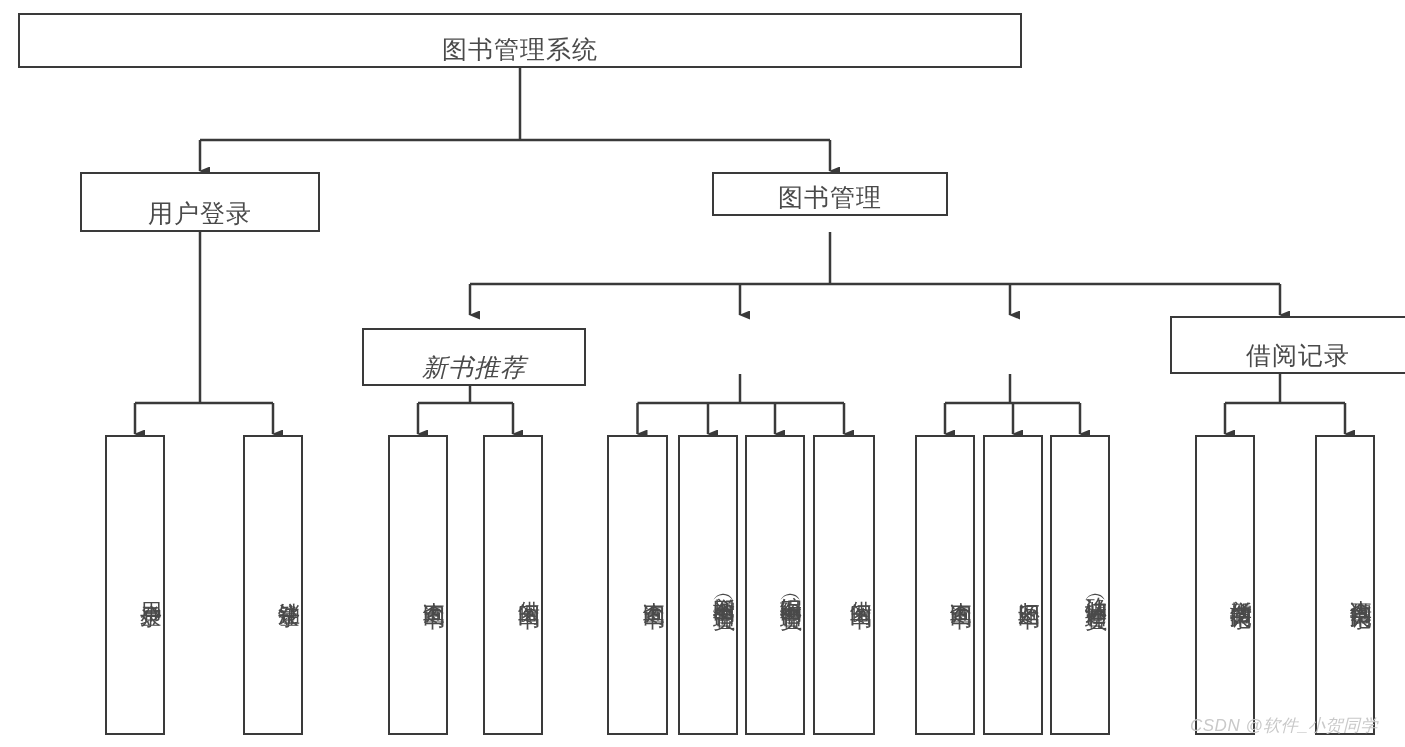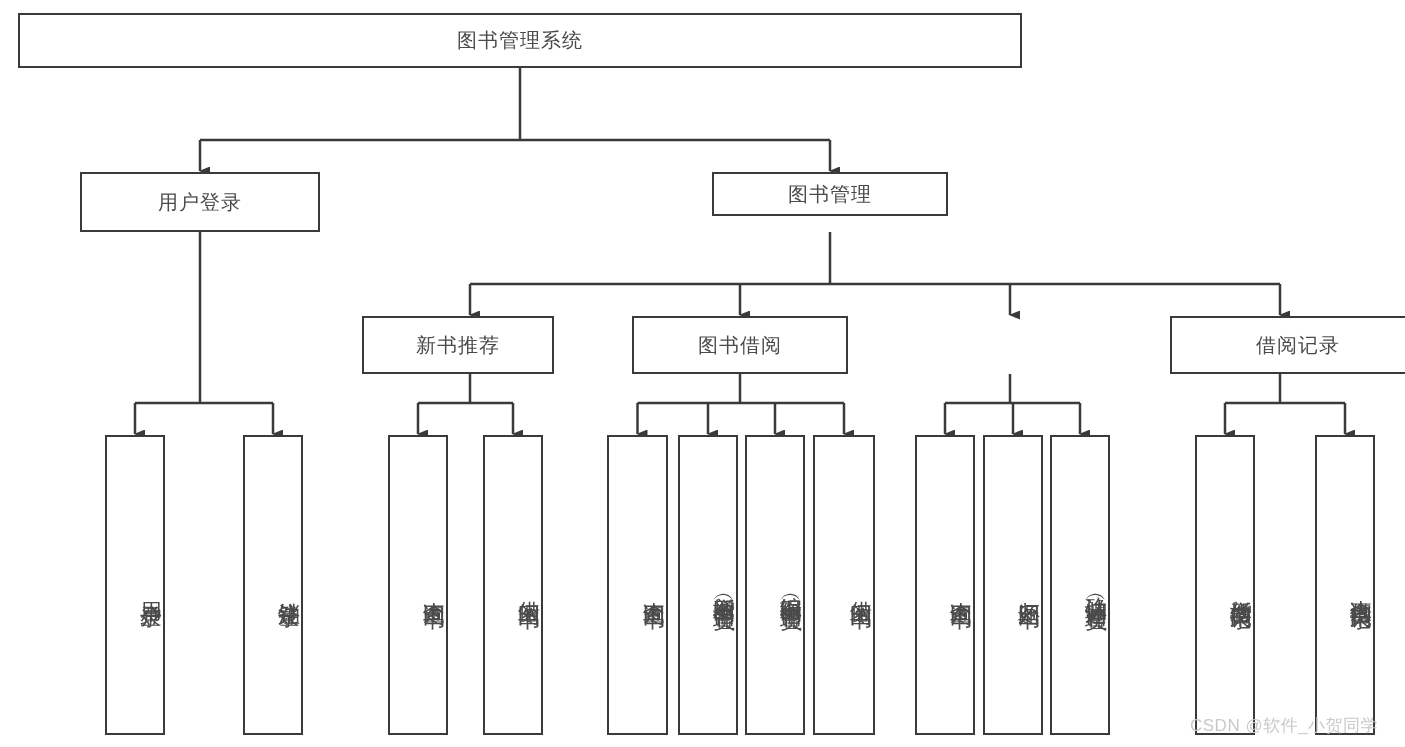--- a/index.html
+++ b/index.html
@@ -29,22 +29,23 @@
     position: absolute;
     box-sizing: border-box;
     background: #ffffff;
     border: 2.5px solid #3a3a3a;
     display: flex;
     align-items: center;
     justify-content: center;
     color: #4a4a4a;
   }
   .node.horiz {
-    font-size: 20px;
+    font-size: 25px;
     letter-spacing: 1px;
+    align-items: flex-end;
   }
   .node.vert {
     writing-mode: vertical-rl;
     text-orientation: upright;
     font-size: 22px;
     letter-spacing: 2px;
     padding-top: 6px;
     align-items: flex-start;
     justify-content: center;
     line-height: 1.05;
@@ -53,20 +54,21 @@
     writing-mode: vertical-rl;
     text-orientation: upright;
     display: block;
   }
   .watermark {
     position: absolute;
     font-size: 17px;
     color: #c9c9c9;
     white-space: nowrap;
     letter-spacing: 0.5px;
+    font-style: italic;
   }
 </style>
 </head>
 <body>
 
 <div id="canvas">
 
   <svg id="edges" viewBox="0 0 1405 747" width="1405" height="747">
     <defs>
       <marker id="arrowhead" markerWidth="9" markerHeight="11" refX="4.5" refY="10" orient="auto" markerUnits="userSpaceOnUse">
@@ -114,25 +116,22 @@
     <span>图书管理系统</span>
   </div>
 
   <div class="node horiz" style="left: 80px; top: 172px; width: 240px; height: 60px;">
     <span>用户登录</span>
   </div>
   <div class="node horiz" style="left: 712px; top: 172px; width: 236px; height: 44px;">
     <span>图书管理</span>
   </div>
 
-  <div class="node horiz" style="left: 362px; top: 316px; width: 192px; height: 58px;">
+  <div class="node horiz" style="left: 362px; top: 328px; width: 224px; height: 58px; font-style: italic;">
     <span>新书推荐</span>
-  </div>
-  <div class="node horiz" style="left: 632px; top: 316px; width: 216px; height: 58px;">
-    <span>图书借阅</span>
   </div>
   <div class="node horiz" style="left: 1170px; top: 316px; width: 256px; height: 58px;">
     <span>借阅记录</span>
   </div>
 
   <div class="node vert" style="left: 105px; top: 435px; width: 60px; height: 300px;">
     <span>用户登录</span>
   </div>
   <div class="node vert" style="left: 243px; top: 435px; width: 60px; height: 300px;">
     <span>注销登录</span>

